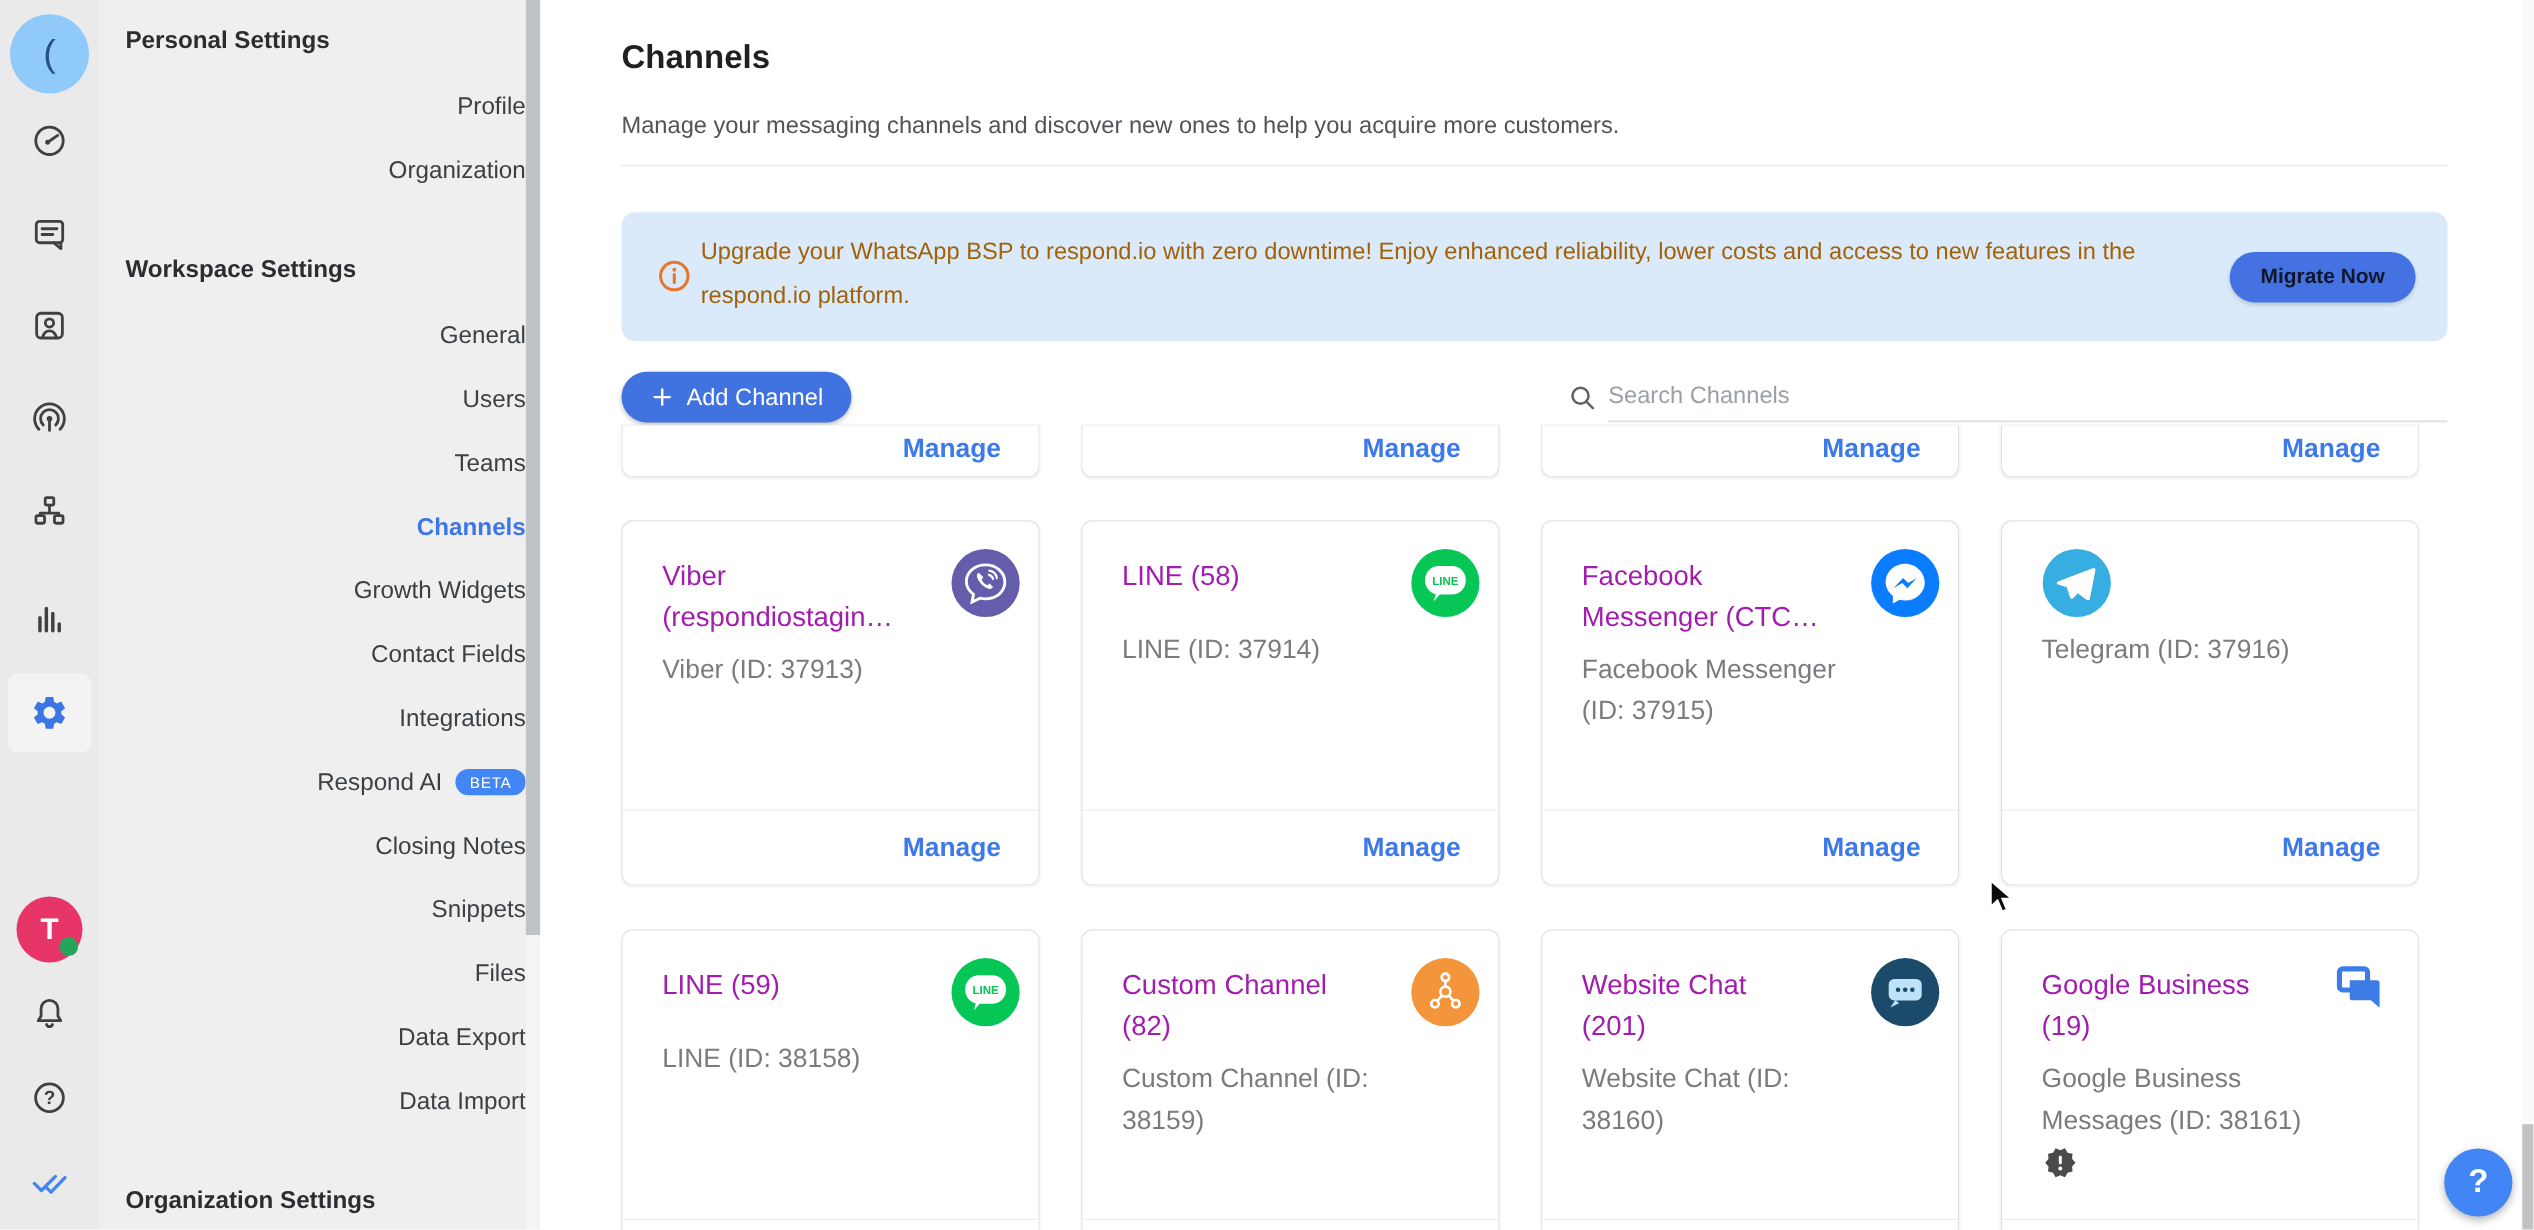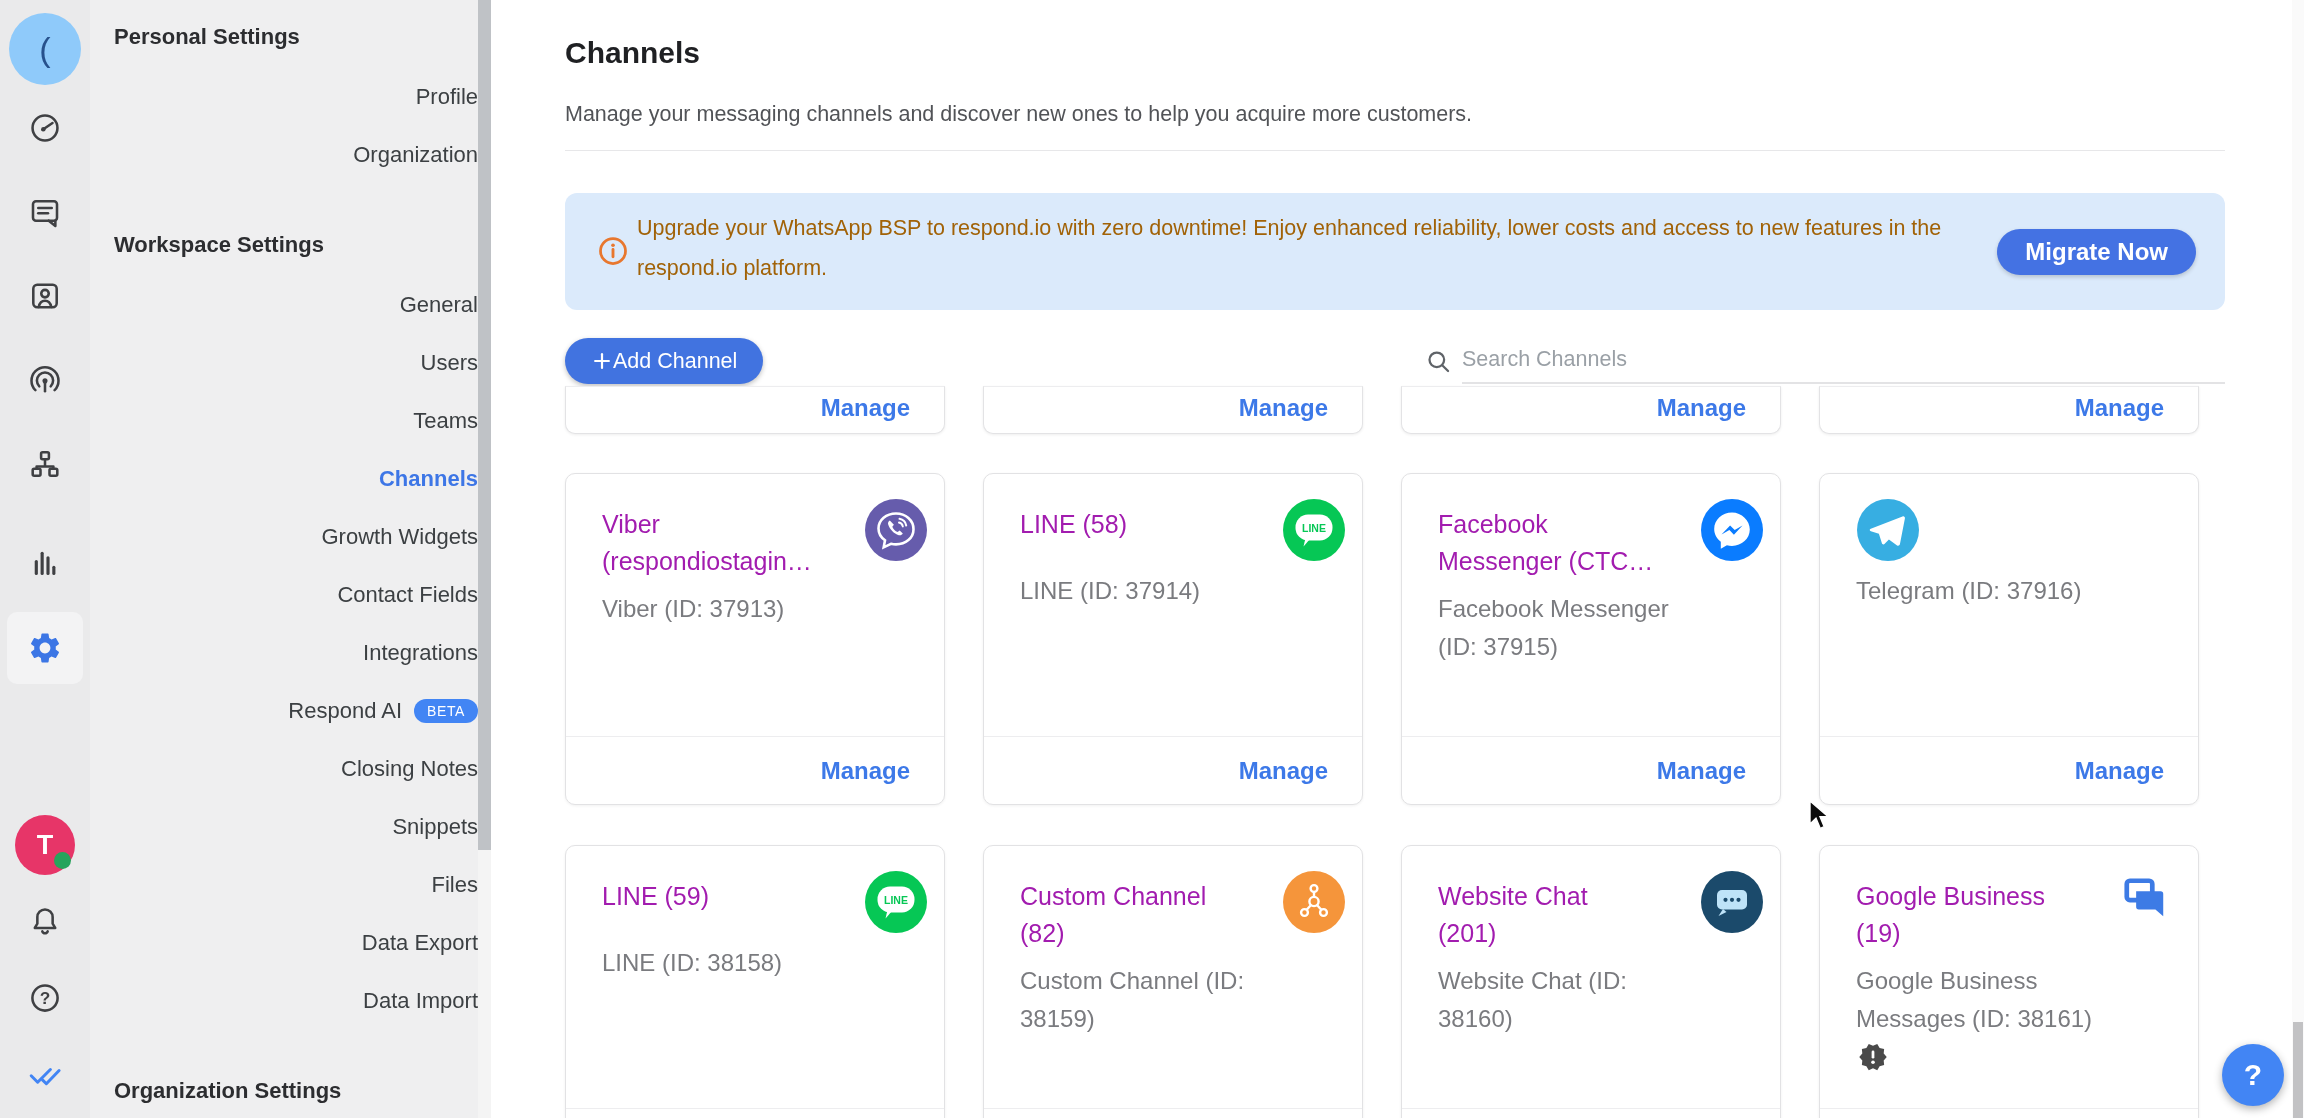--- a/index.html
+++ b/index.html
@@ -32,25 +32,25 @@
   .side-scrollbar .thumb { position:absolute; left:0; top:0; width:13px; height:850px; background:#bfc2c6; }
   
   .page-title { position:absolute; left:565px; top:36px; font-size:30px; font-weight:bold; color:#1f2023; }
   .page-sub { position:absolute; left:565px; top:102px; font-size:21.5px; color:#515357; }
   .header-divider { position:absolute; left:565px; top:150px; width:1660px; height:1px; background:#e7e7e9; }
   
   .banner { position:absolute; left:565px; top:193px; width:1660px; height:117px; background:#dbeafb; border-radius:12px; }
   .banner-info { position:absolute; left:33px; top:43px; width:30px; height:30px; }
   .banner-text { position:absolute; left:72px; top:15px; width:1380px; font-size:21.5px; line-height:40px; color:#a16207; }
   .banner-btn { position:absolute; right:29px; top:36px; height:46px; padding:0 28px; border:none; border-radius:23px;
-    background:#4472e3; color:#ffffff; font-size:24px; font-weight:bold; font-family:inherit; cursor:pointer;
+    background:#4472e3; color:#0f172a; font-size:19px; font-weight:bold; font-family:inherit; cursor:pointer;
     box-shadow:0 2px 4px rgba(0,0,0,.18); }
   
   .add-btn { position:absolute; left:565px; top:338px; height:46px; padding:0 26px; border:none; border-radius:23px;
-    background:#4173e0; color:#fff; font-size:21.5px; font-family:inherit; display:flex; align-items:center; 
+    background:#4173e0; color:#fff; font-size:21.5px; font-family:inherit; display:flex; align-items:center; gap:11px;
     cursor:pointer; box-shadow:0 2px 5px rgba(0,0,0,.25); }
   .add-btn svg { width:22px; height:22px; }
   .search-icon { position:absolute; left:1425px; top:348px; width:27px; height:27px; }
   .search-input { position:absolute; left:1462px; top:336px; width:763px; height:48px; border:none; outline:none;
     border-bottom:2px solid #e3e3e5; font-size:21.5px; font-family:inherit; color:#3c4043; background:transparent; }
   .search-input::placeholder { color:#9aa0a6; }
   
   .cards-grid { position:absolute; left:565px; display:grid; grid-template-columns:repeat(4,380px); column-gap:38px; }
   .partial-row { top:386px; }
   .row1 { top:473px; }

